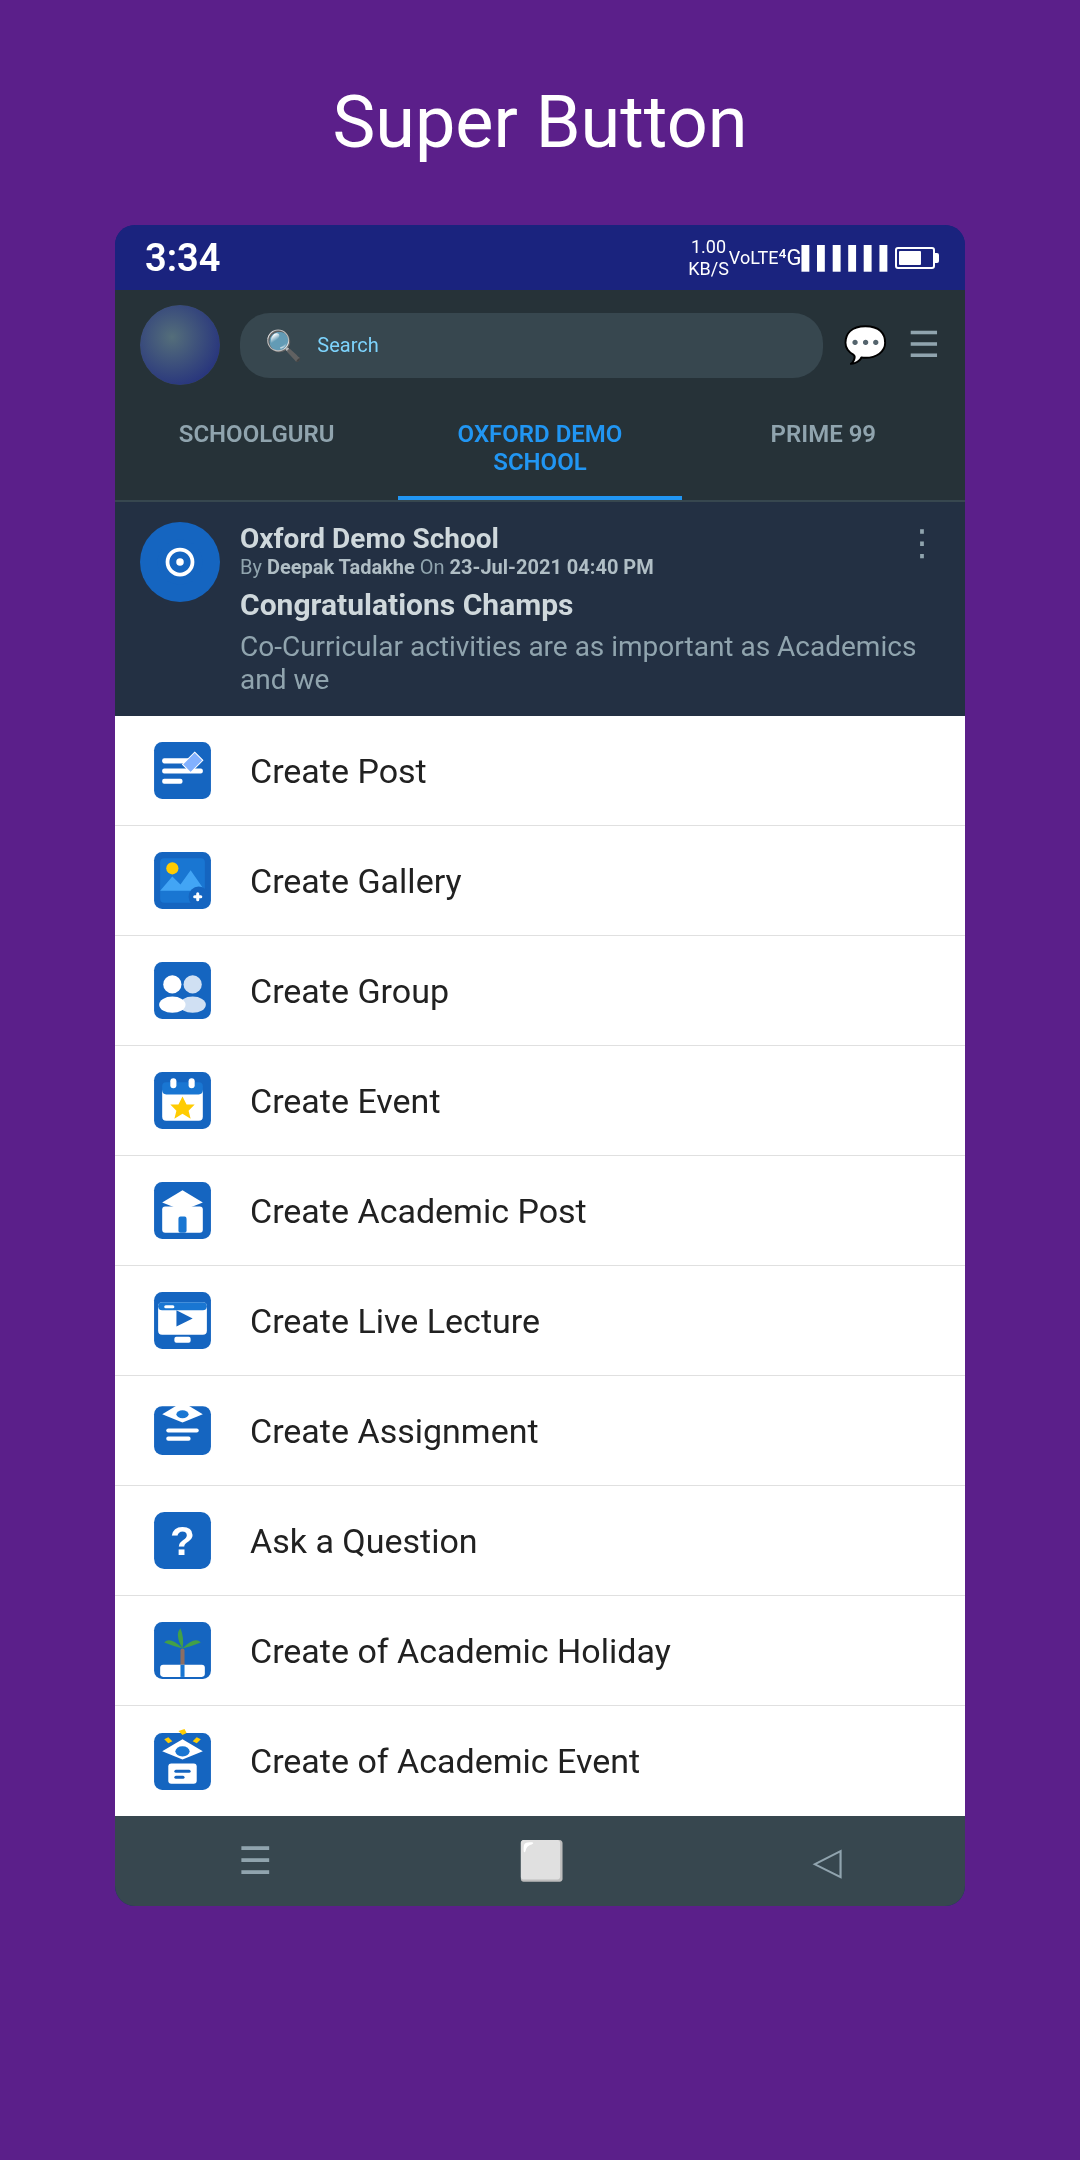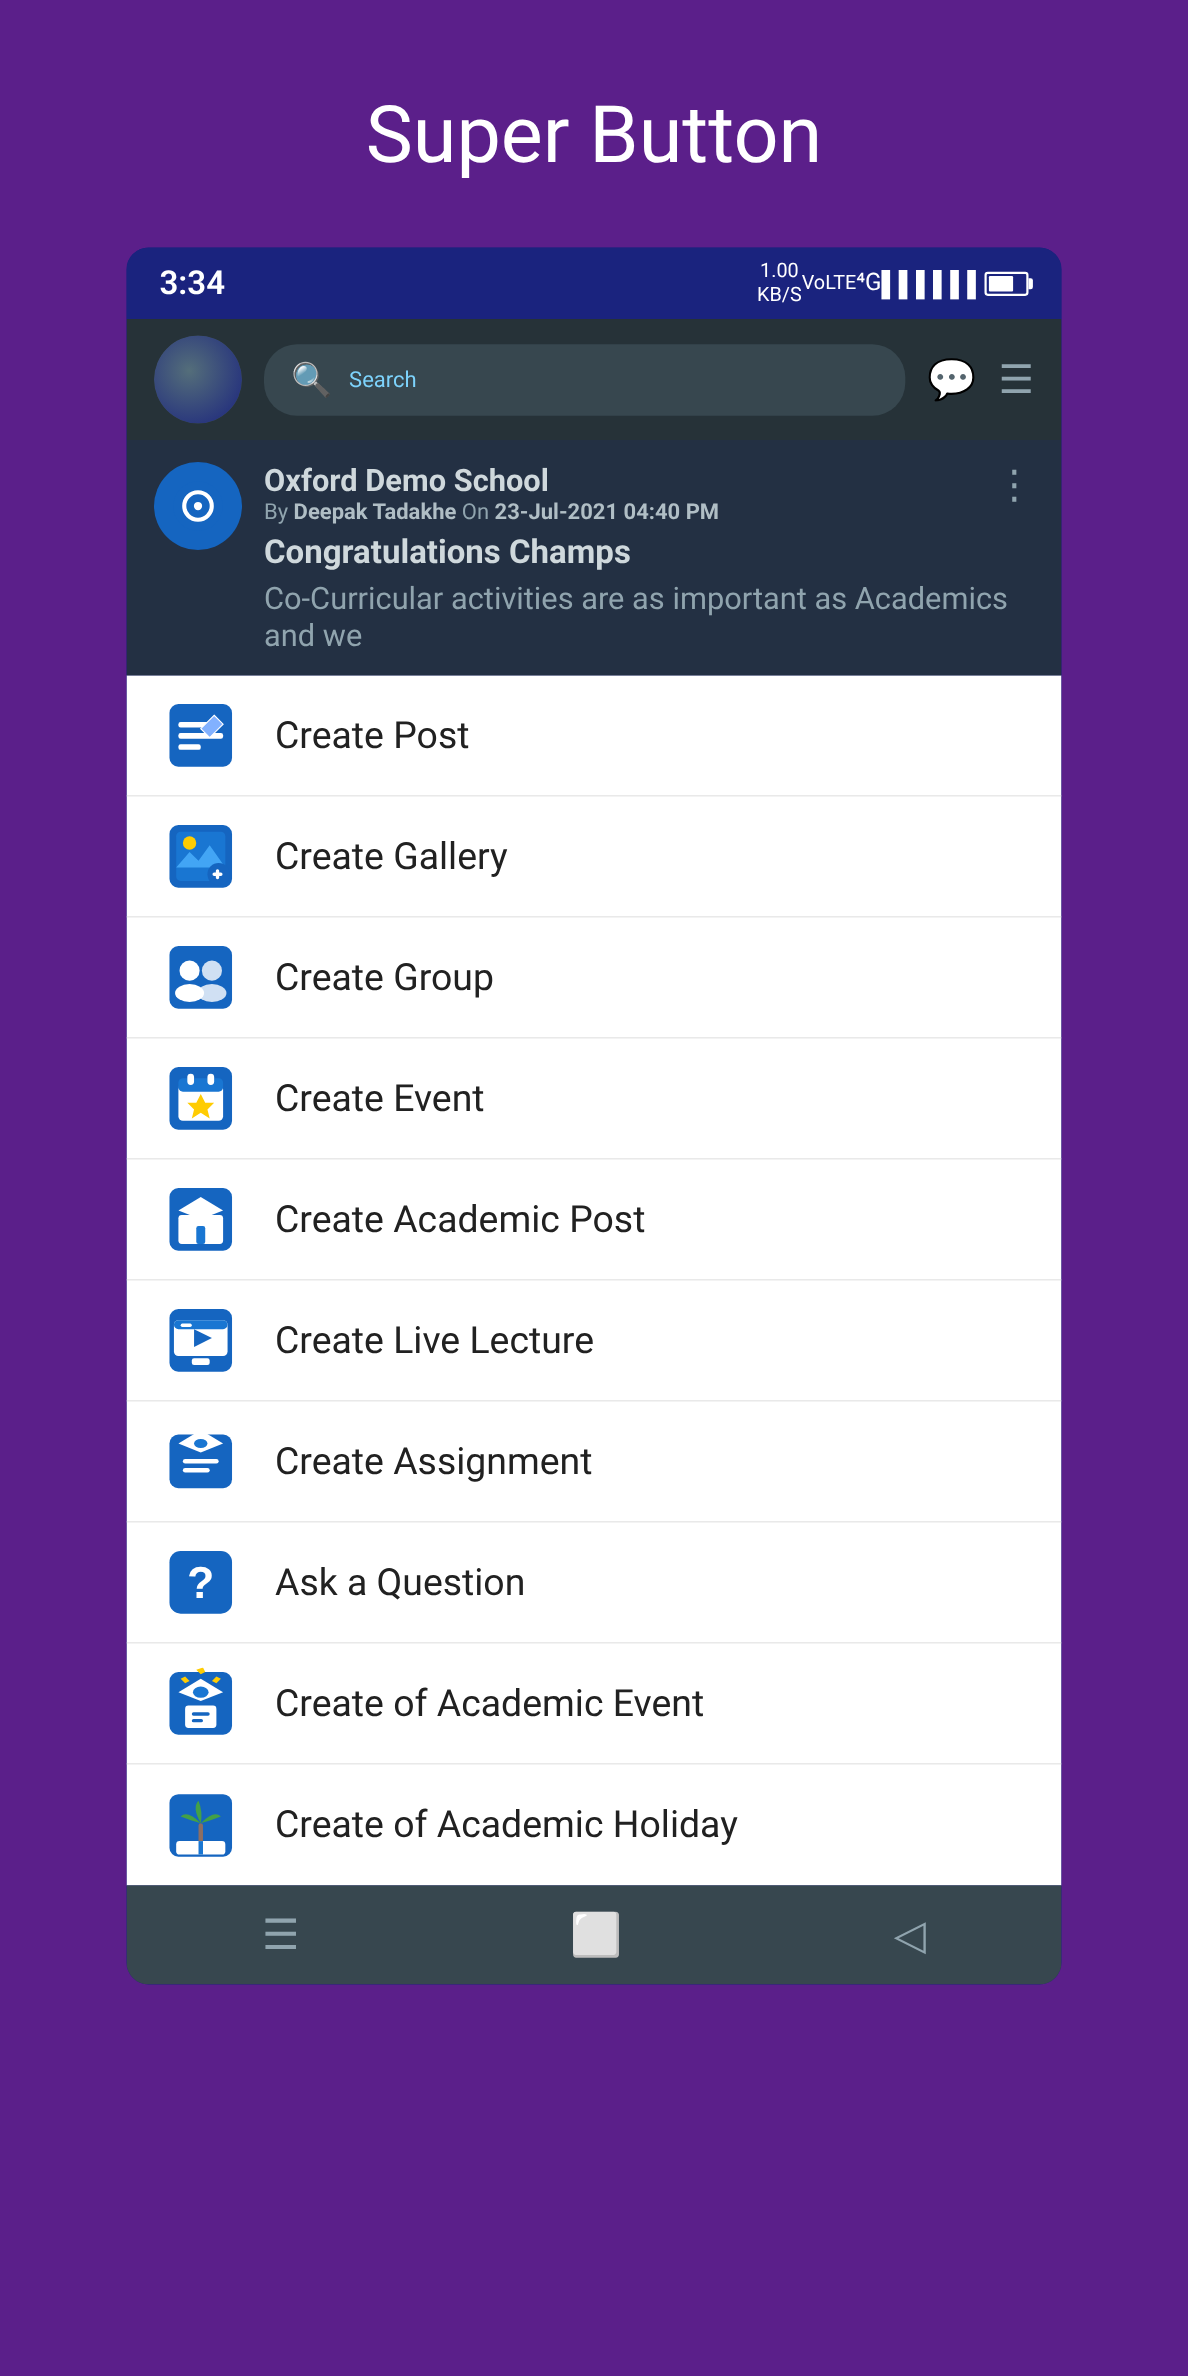--- a/index.html
+++ b/index.html
@@ -36,21 +36,21 @@
     .status-bar {
       background: #1a237e;
       height: 65px;
       display: flex;
       align-items: center;
       justify-content: space-between;
       padding: 0 30px;
       color: white;
       font-size: 28px;
     }
-    .status-time { font-weight: 600; font-size: 30px; }
+    .status-time { font-weight: 600; font-size: 38px; }
     .status-icons { display: flex; align-items: center; font-size: 22px; }
     .status-icons span { font-size: 22px; }
     .battery-icon {
       border: 2px solid white;
       border-radius: 3px;
       width: 40px;
       height: 22px;
       display: inline-flex;
       align-items: center;
       padding: 2px;
@@ -249,20 +249,25 @@
     <div class="search-bar">
       <span class="search-icon-svg">🔍</span>
       <span class="search-text">Search</span>
     </div>
     <div class="header-icons">
       <span class="chat-icon">💬</span>
       <span class="menu-icon">☰</span>
     </div>
   </div>
 
+  <div class="tabs">
+    <div class="tab">SCHOOLGURU</div>
+    <div class="tab active">OXFORD DEMO SCHOOL</div>
+    <div class="tab">PRIME 99</div>
+  </div>
 
   <div class="post-area">
     <div class="school-avatar">
       <svg viewBox="0 0 40 40" width="50" height="50">
         <circle cx="20" cy="20" r="18" fill="#1565c0"></circle>
         <circle cx="20" cy="20" r="10" fill="none" stroke="white" stroke-width="3"></circle>
         <circle cx="20" cy="20" r="3" fill="white"></circle>
       </svg>
     </div>
     <div class="post-content">
@@ -375,57 +380,57 @@
     </div>
 
     <div class="menu-item">
       <div class="menu-icon-box">
         <svg viewBox="0 0 64 64" fill="none" xmlns="http://www.w3.org/2000/svg">
           <rect x="4" y="4" width="56" height="56" rx="10" fill="#1565c0"></rect>
           <text x="32" y="46" font-size="40" text-anchor="middle" fill="white" font-weight="bold" font-family="Arial">?</text>
         </svg>
       </div>
       <span class="menu-label">Ask a Question</span>
+    </div>
+
+    <div class="menu-item">
+      <div class="menu-icon-box">
+        <svg viewBox="0 0 64 64" fill="none" xmlns="http://www.w3.org/2000/svg">
+          <rect x="4" y="4" width="56" height="56" rx="8" fill="#1565c0"></rect>
+
+          <rect x="30" y="30" width="4" height="24" rx="2" fill="#8d6e63"></rect>
+
+          <path d="M32 30 Q20 18 14 24 Q24 28 32 30" fill="#43a047"></path>
+          <path d="M32 30 Q44 18 50 24 Q40 28 32 30" fill="#43a047"></path>
+          <path d="M32 30 Q24 16 30 10 Q34 20 32 30" fill="#43a047"></path>
+
+          <rect x="10" y="46" width="44" height="12" rx="3" fill="white"></rect>
+          <rect x="30" y="46" width="4" height="12" fill="#1976d2"></rect>
+        </svg>
+      </div>
+      <span class="menu-label">Create of Academic Holiday</span>
     </div>
 
     <div class="menu-item">
       <div class="menu-icon-box">
         <svg viewBox="0 0 64 64" fill="none" xmlns="http://www.w3.org/2000/svg">
           <rect x="4" y="4" width="56" height="56" rx="8" fill="#1565c0"></rect>
           <path d="M32 10 L52 22 L32 30 L12 22 Z" fill="white"></path>
           <ellipse cx="32" cy="22" rx="7" ry="5" fill="#1976d2"></ellipse>
           <polygon points="22,12 18,8 14,10 18,14" fill="#ffcc02"></polygon>
           <polygon points="32,6 28,2 34,0 36,4" fill="#ffcc02"></polygon>
           <polygon points="42,12 46,8 50,10 46,14" fill="#ffcc02"></polygon>
           <rect x="18" y="34" width="28" height="20" rx="3" fill="white"></rect>
           <rect x="24" y="40" width="16" height="3" rx="1.5" fill="#1565c0"></rect>
           <rect x="24" y="46" width="10" height="3" rx="1.5" fill="#1565c0"></rect>
         </svg>
       </div>
       <span class="menu-label">Create of Academic Event</span>
     </div>
 
-    <div class="menu-item">
-      <div class="menu-icon-box">
-        <svg viewBox="0 0 64 64" fill="none" xmlns="http://www.w3.org/2000/svg">
-          <rect x="4" y="4" width="56" height="56" rx="8" fill="#1565c0"></rect>
-
-          <rect x="30" y="30" width="4" height="24" rx="2" fill="#8d6e63"></rect>
-
-          <path d="M32 30 Q20 18 14 24 Q24 28 32 30" fill="#43a047"></path>
-          <path d="M32 30 Q44 18 50 24 Q40 28 32 30" fill="#43a047"></path>
-          <path d="M32 30 Q24 16 30 10 Q34 20 32 30" fill="#43a047"></path>
-
-          <rect x="10" y="46" width="44" height="12" rx="3" fill="white"></rect>
-          <rect x="30" y="46" width="4" height="12" fill="#1976d2"></rect>
-        </svg>
-      </div>
-      <span class="menu-label">Create of Academic Holiday</span>
-    </div>
-
   </div>
 
   <div class="bottom-nav">
     <span class="bottom-nav-icon">☰</span>
     <span class="bottom-nav-icon">⬜</span>
     <span class="bottom-nav-icon">◁</span>
   </div>
 
 </div>
 

